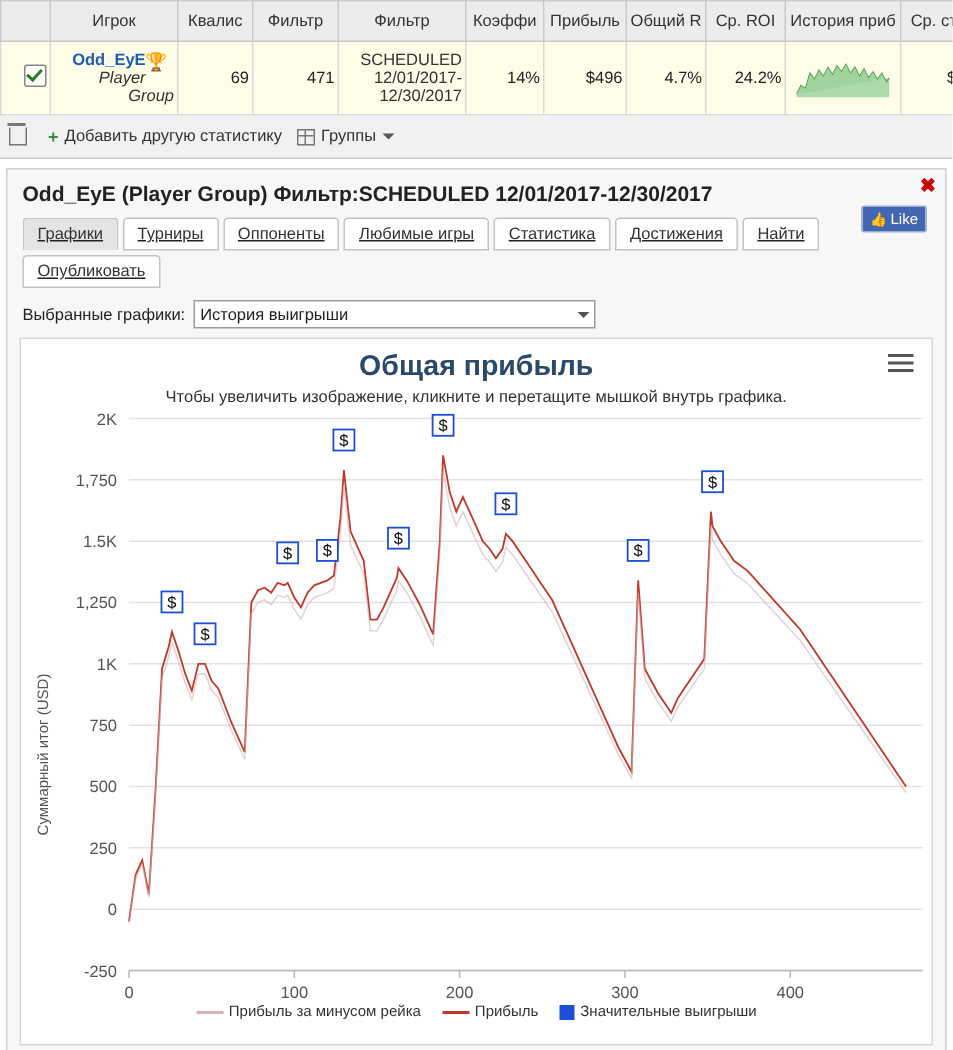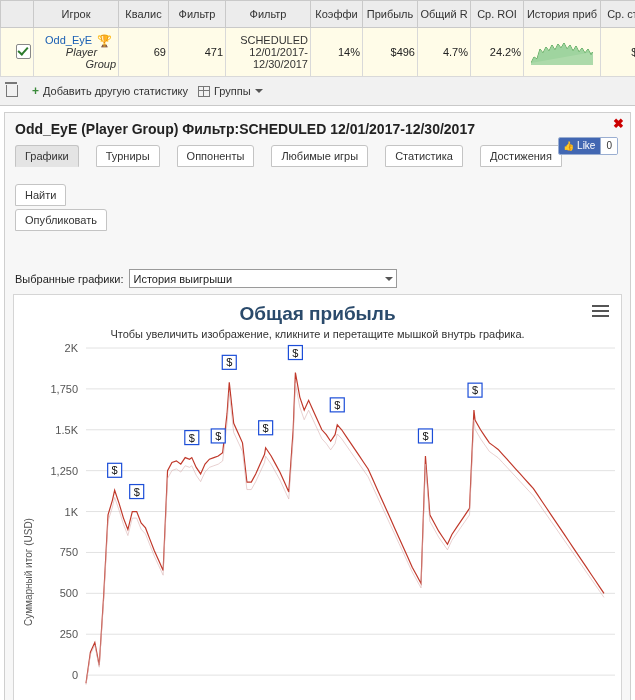--- a/index.html
+++ b/index.html
@@ -33,21 +33,21 @@
     height:42px;
   }
   .chk{
     width:13px;height:13px;border:1px solid #888;background:#fff;
     display:inline-block;position:relative;border-radius:2px;
   }
   .chk:after{
     content:"";position:absolute;left:3px;top:0px;width:4px;height:8px;
     border:solid #2c7b2c;border-width:0 2px 2px 0;transform:rotate(42deg);
   }
-  .player-name{color:#1a5fb4;font-weight:normal;text-decoration:none;display:block;text-align:center;}
+  .player-name{color:#1a5fb4;font-weight:bold;text-decoration:none;display:block;text-align:right;}
   .player-sub{color:#333;text-align:right;display:block;font-style:italic;}
   .trophy{color:#d4a017;font-size:12px;}
   .sched{font-size:10px;line-height:12px;color:#333;}
   .spark{display:block;margin:0 auto;}
   
   .toolbar{
     height:22px;background:#f1f1f1;border-bottom:1px solid #c9c9c9;
     display:flex;align-items:center;gap:10px;padding:3px 6px;
   }
   .tb-item{display:flex;align-items:center;gap:4px;font-size:11px;color:#333;cursor:pointer;}
@@ -69,33 +69,33 @@
     position:relative;height:588px;
   }
   .panel-head{
     padding:8px 10px 4px 10px;font-size:14px;font-weight:bold;color:#222;
   }
   .close-x{
     position:absolute;right:6px;top:3px;color:#c00;font-weight:bold;font-size:13px;cursor:pointer;
   }
   .like-btn{
     position:absolute;right:12px;top:24px;display:flex;align-items:center;
-    border:1px solid #9aaed1;border-radius:2px;overflow:hidden;height:16px;font-size:10px;
+    border:1px solid #9aaed1;border-radius:2px;overflow:hidden;height:16px;font-size:10px;flex-direction:column;
   }
   .like-left{background:#4267b2;color:#fff;padding:0 5px;line-height:16px;}
   .like-right{background:#fff;color:#333;padding:0 5px;line-height:16px;border-left:1px solid #9aaed1;}
   .thumb{font-size:9px;margin-right:2px;}
-  .tabs{display:flex;flex-wrap:wrap;gap:17px;padding:4px 10px 0 10px;}
+  .tabs{display:flex;flex-wrap:wrap;gap:3px;padding:4px 10px 0 10px;text-decoration:underline;}
   .tab{
     border:1px solid #c4c4c4;background:#fff;border-radius:3px 3px 0 0;
     padding:4px 9px;font-size:11px;color:#333;cursor:pointer;
   }
   .tab.active{background:#e4e4e4;border-bottom-color:#e4e4e4;font-weight:normal;}
   .tabs2{padding:3px 10px 6px 10px;}
-  .selrow{display:flex;align-items:center;gap:6px;padding:2px 10px 6px 10px;font-size:11px;margin-top:30px;}
+  .selrow{display:flex;align-items:center;gap:6px;padding:2px 10px 6px 10px;font-size:11px;}
   .sel{
     border:1px solid #9a9a9a;background:#fff;height:17px;width:260px;
     font-size:11px;display:flex;align-items:center;justify-content:space-between;padding:0 3px;
   }
   .chart-box{
     margin:0 8px 8px 8px;background:#fff;border:1px solid #d5d5d5;height:470px;position:relative;
   }
   .burger{position:absolute;right:12px;top:10px;width:17px;height:13px;cursor:pointer;
     background:
       linear-gradient(#555,#555) 0 0/17px 2px no-repeat,

